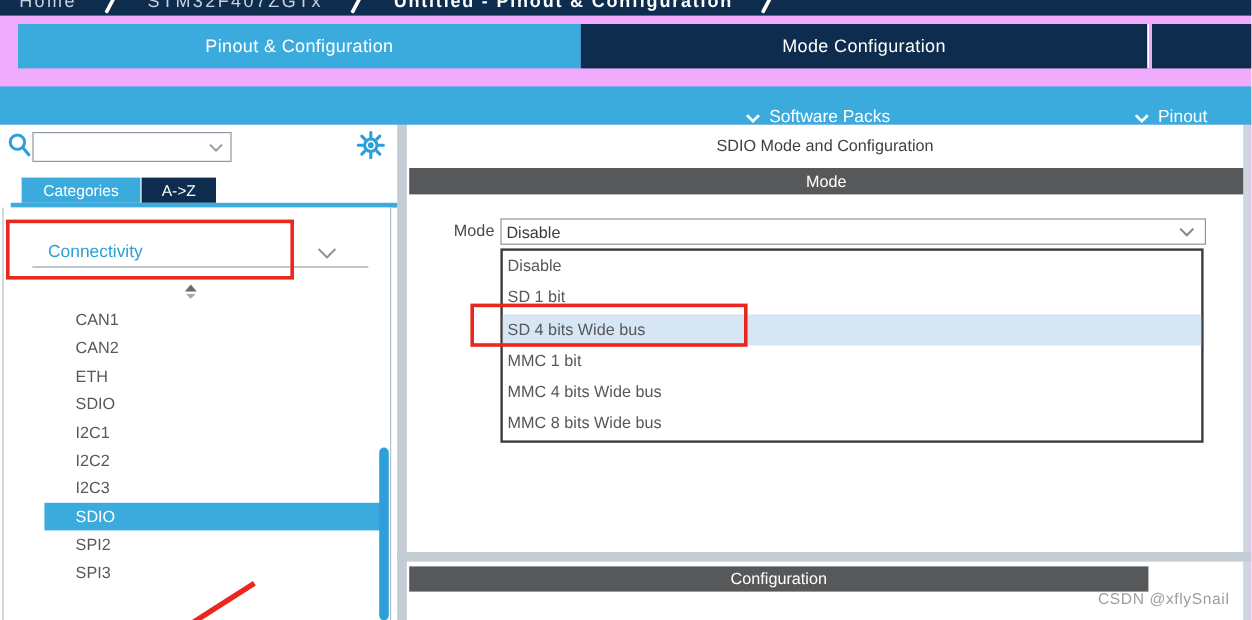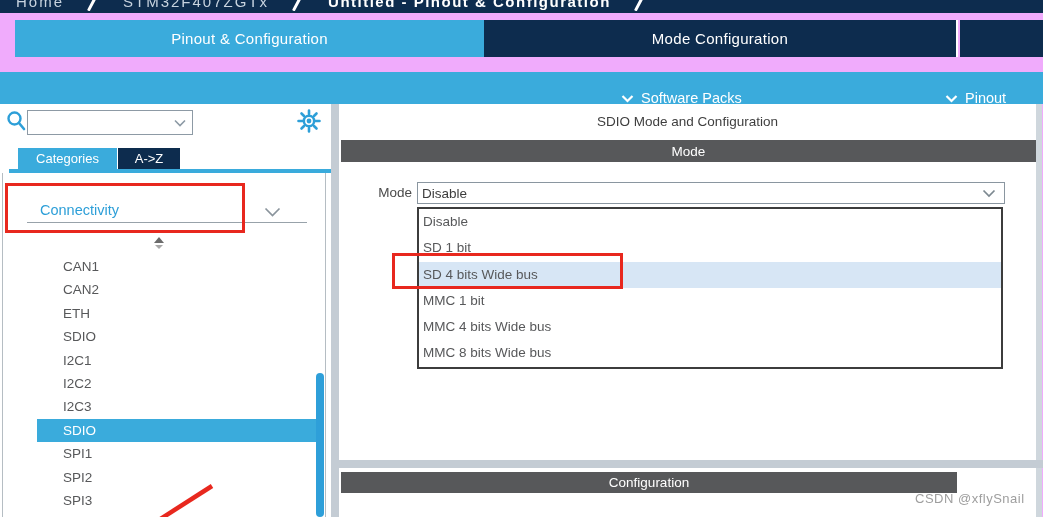--- a/index.html
+++ b/index.html
@@ -178,21 +178,20 @@
 
     <div class="peripheral-list">
         <div class="list-item">CAN1</div>
         <div class="list-item">CAN2</div>
         <div class="list-item">ETH</div>
         <div class="list-item">SDIO</div>
         <div class="list-item">I2C1</div>
         <div class="list-item">I2C2</div>
         <div class="list-item">I2C3</div>
         <div class="list-item selected">SDIO</div>
-        <div class="list-item">SPI1</div>
         <div class="list-item">SPI2</div>
         <div class="list-item">SPI3</div>
       </div>
 
     <div class="side-scroll-thumb"></div>
 
     <svg class="anno-arrow" width="124" height="74" viewBox="0 0 124 74">
       <defs>
         <marker id="ah" markerUnits="userSpaceOnUse" markerWidth="20" markerHeight="16" refX="16" refY="8" orient="auto">
           <polygon points="0,0 18,8 0,16" fill="#e8281e"></polygon>

